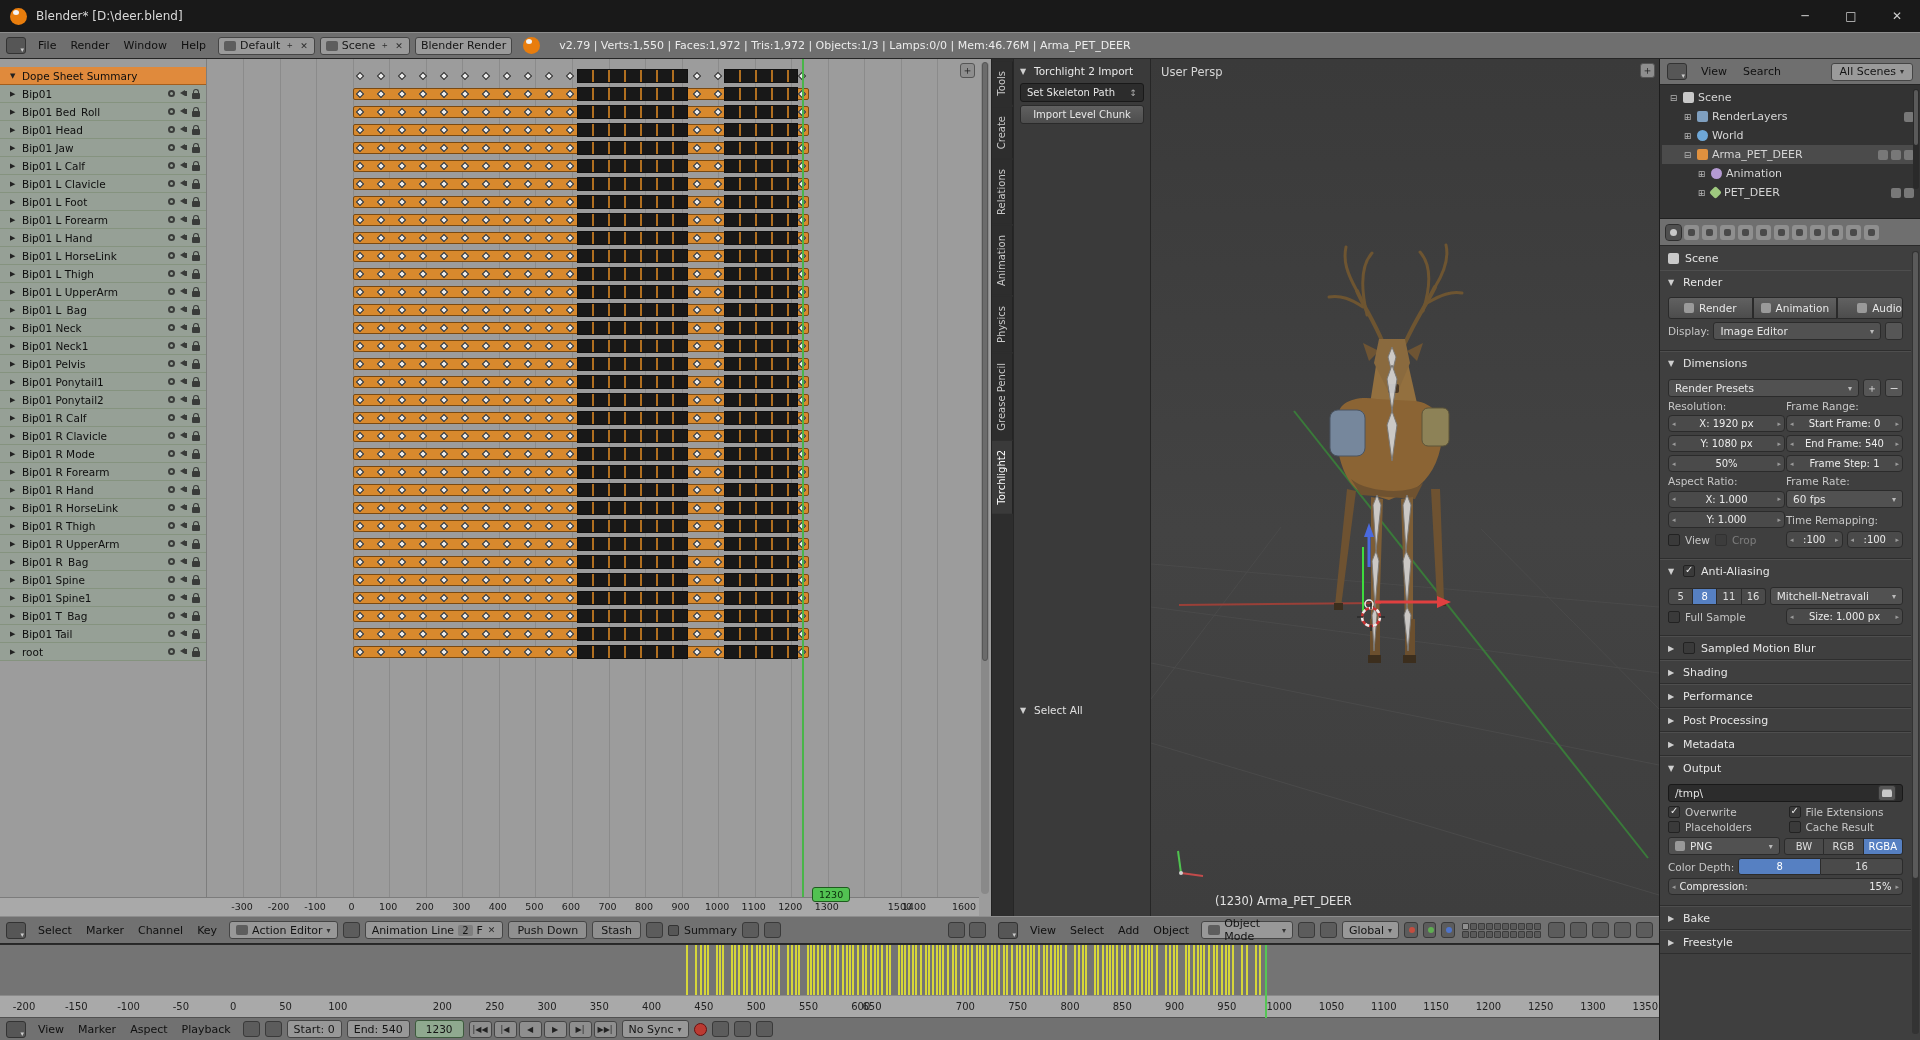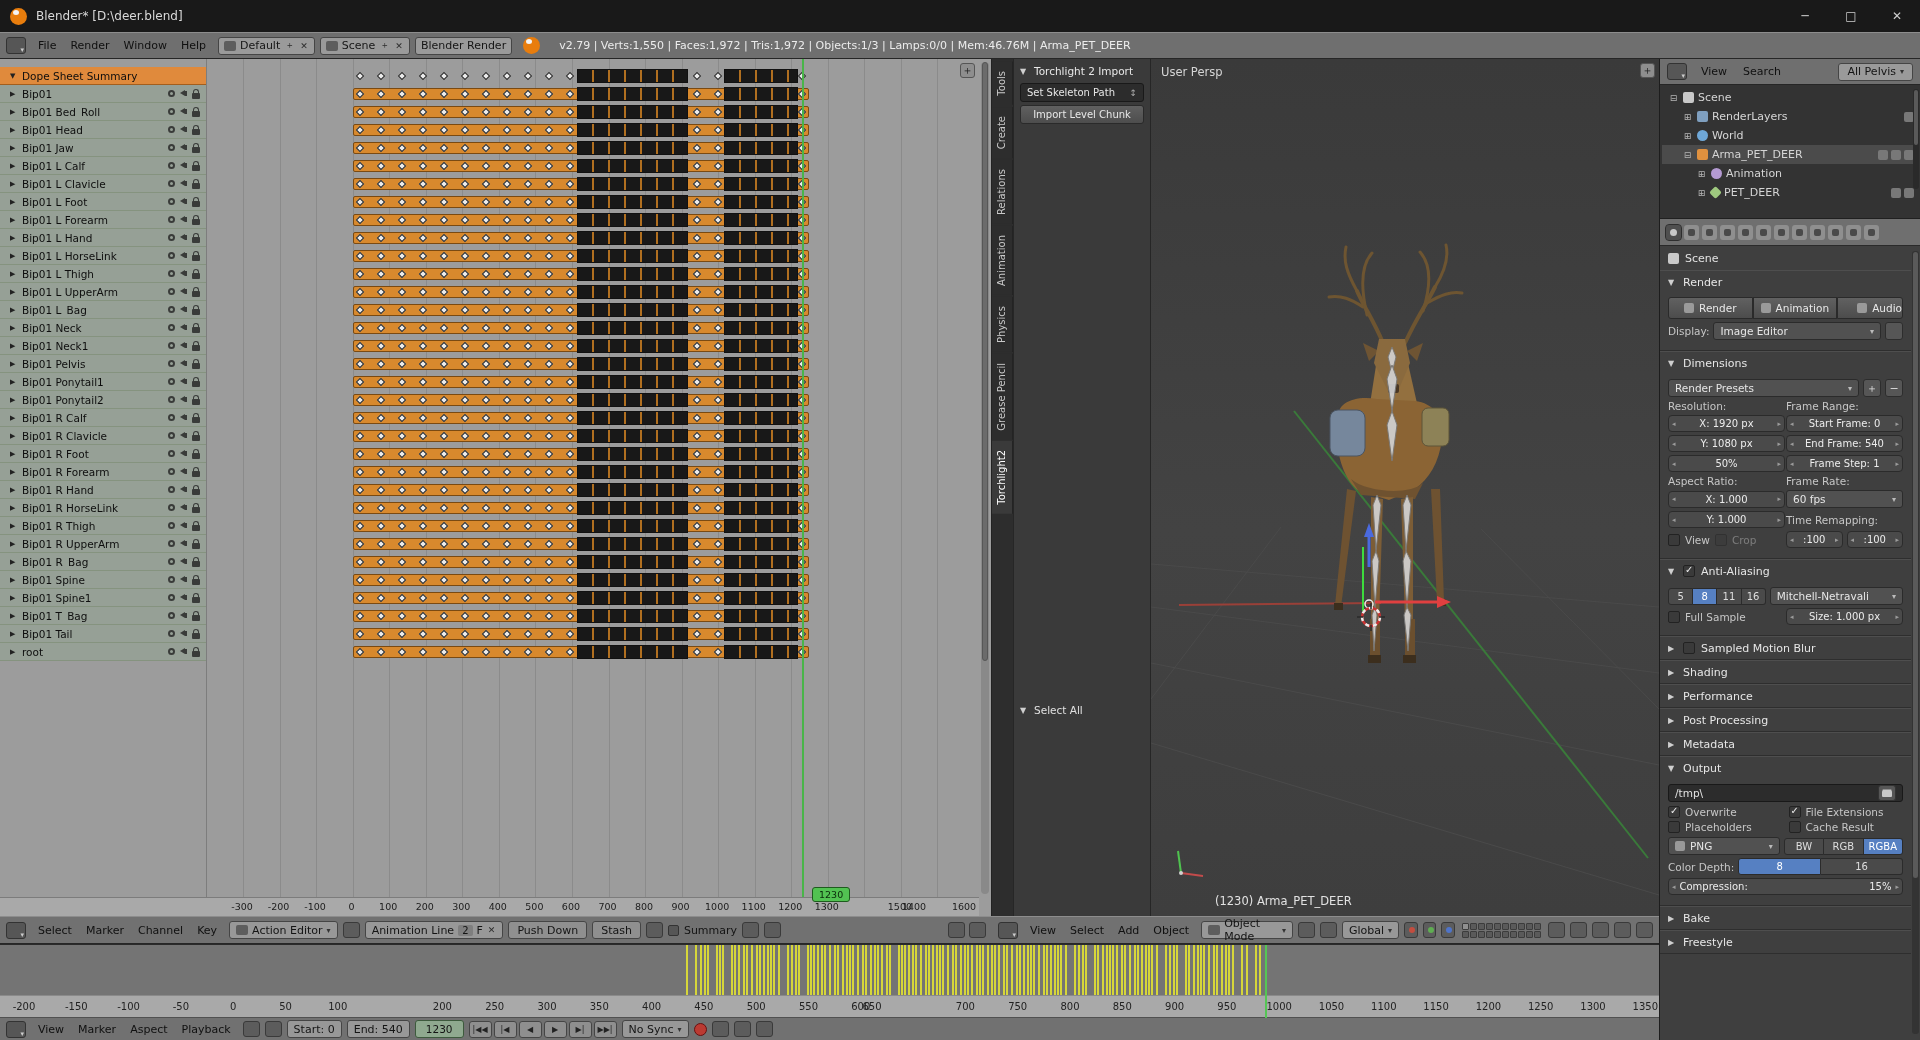--- a/index.html
+++ b/index.html
@@ -1412,21 +1412,21 @@
           <span class="tri">▶</span>
           <span class="chan-label">Bip01 R Clavicle</span>
           <span class="chan-icons">
             <span class="ci wrench"></span>
             <span class="ci spk"></span>
             <span class="ci lock"></span>
           </span>
         </div>
         <div class="ds-row">
           <span class="tri">▶</span>
-          <span class="chan-label">Bip01 R Foot</span>
+          <span class="chan-label">Bip01 R Mode</span>
           <span class="chan-icons">
             <span class="ci wrench"></span>
             <span class="ci spk"></span>
             <span class="ci lock"></span>
           </span>
         </div>
         <div class="ds-row">
           <span class="tri">▶</span>
           <span class="chan-label">Bip01 R Forearm</span>
           <span class="chan-icons">
@@ -1763,21 +1763,21 @@
   </div>
 
   <div id="rightpanel">
     <div id="outliner-header">
       <span class="edicon"></span>
       <span id="ol-menus" style="display:flex;gap:2px;">
           <span class="menu">View</span>
           <span class="menu">Search</span>
         </span>
       <span class="oh-drop">
-        <span>All Pelvis</span>
+        <span>All Scenes</span>
         <span class="dar">▾</span>
       </span>
     </div>
     <div id="outliner-tree">
       <div id="otree-rows">
           <div class="orow" style="padding-left: 6px;">
             <span class="oexp">⊟</span>
             <span class="oi oi-scene"></span>
             <span class="nowrap">Scene</span>
           </div>

